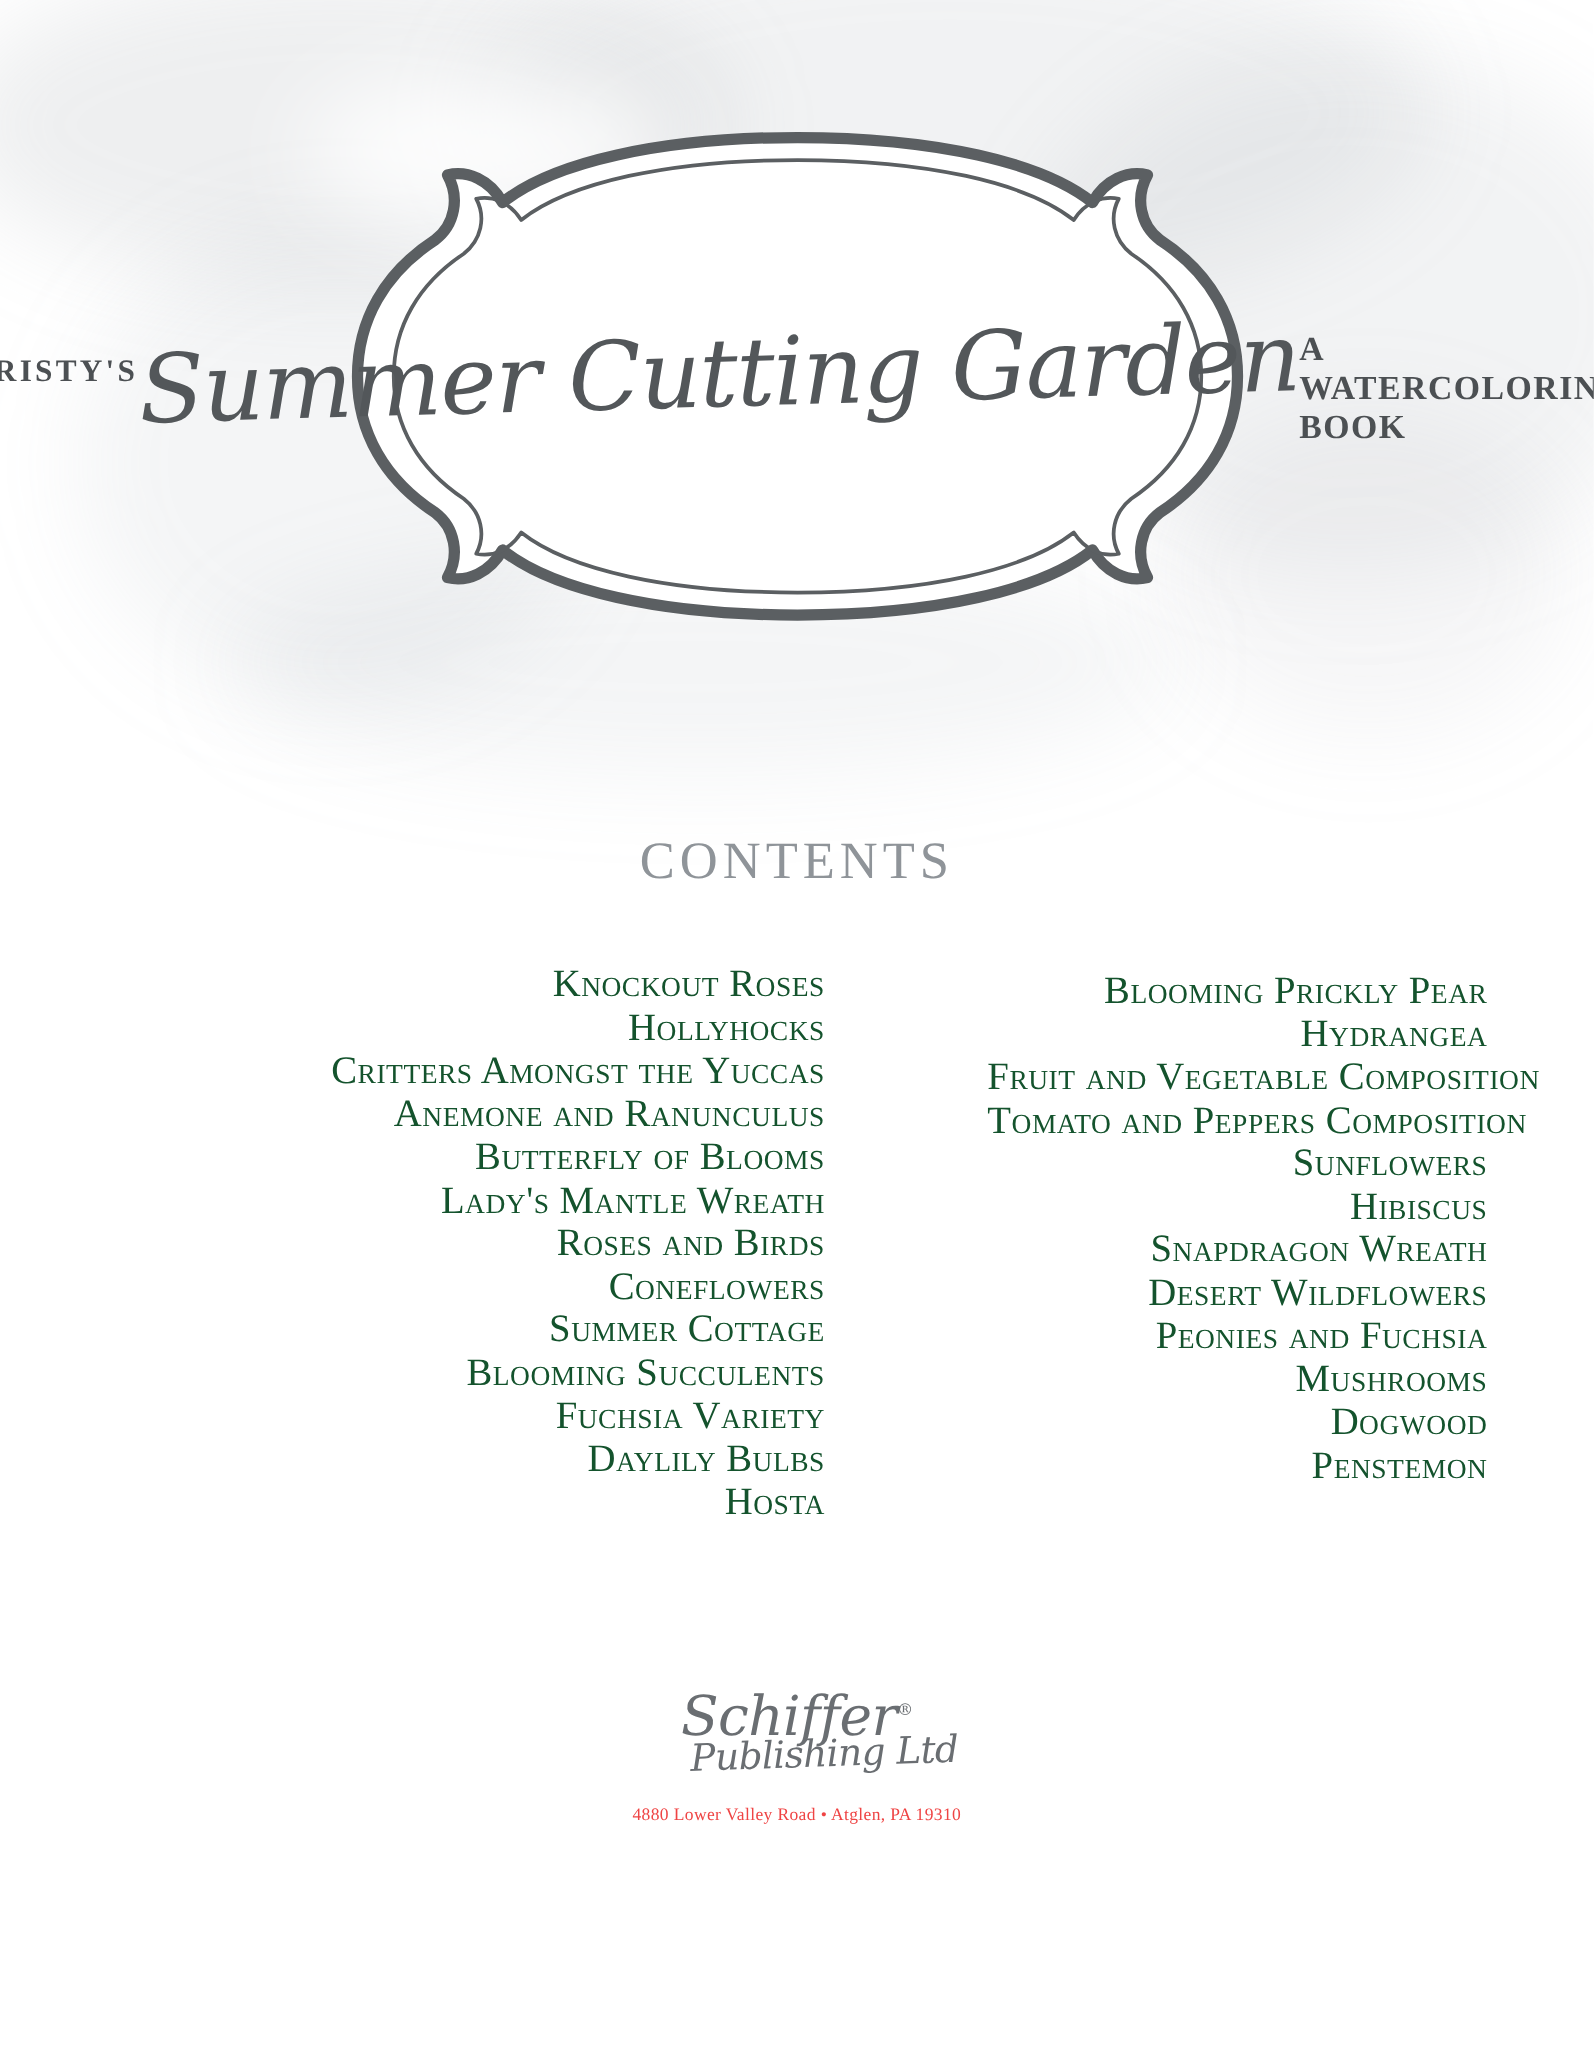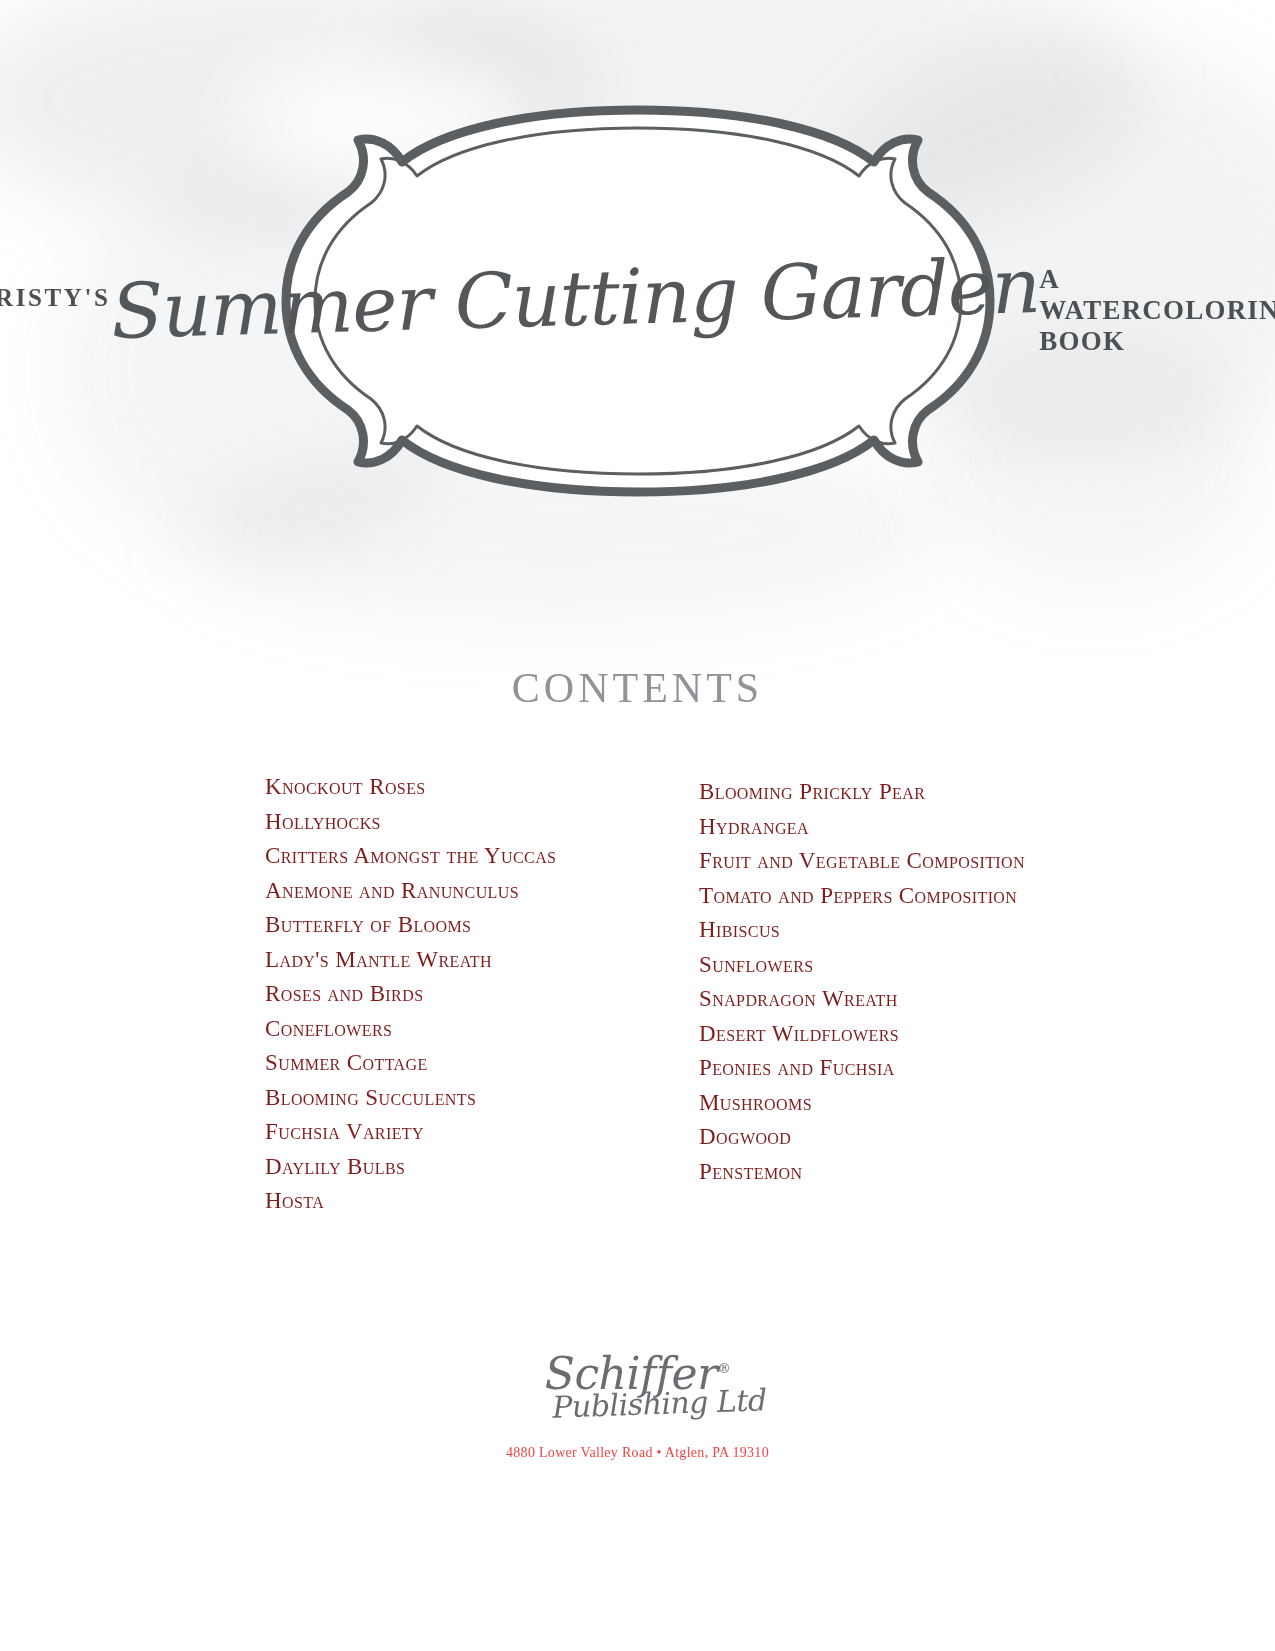--- a/index.html
+++ b/index.html
@@ -107,26 +107,27 @@
     left: 265px;
     top: 770px;
     width: 760px;
     display: flex;
     gap: 130px;
   }
   .toc-col { width: 400px; }
   .toc-col.right { margin-top: 5px; }
   .toc-item {
     font-family: "Liberation Serif", serif;
-    font-size: 23px;
+    font-size: 31px;
     line-height: 34.5px;
-    color: #7f1d1d;
+    color: #14532d;
     font-variant: small-caps;
     letter-spacing: 0.4px;
     white-space: nowrap;
+    text-align: right;
   }
 
   
   .publisher {
     position: absolute;
     left: 0; right: 0;
     top: 1352px;
     text-align: center;
   }
   .pub-mark {
@@ -233,22 +234,22 @@
     <div class="toc-item">Blooming Succulents</div>
     <div class="toc-item">Fuchsia Variety</div>
     <div class="toc-item">Daylily Bulbs</div>
     <div class="toc-item">Hosta</div>
   </div>
   <div class="toc-col right">
     <div class="toc-item">Blooming Prickly Pear</div>
     <div class="toc-item">Hydrangea</div>
     <div class="toc-item">Fruit and Vegetable Composition</div>
     <div class="toc-item">Tomato and Peppers Composition</div>
+    <div class="toc-item">Sunflowers</div>
     <div class="toc-item">Hibiscus</div>
-    <div class="toc-item">Sunflowers</div>
     <div class="toc-item">Snapdragon Wreath</div>
     <div class="toc-item">Desert Wildflowers</div>
     <div class="toc-item">Peonies and Fuchsia</div>
     <div class="toc-item">Mushrooms</div>
     <div class="toc-item">Dogwood</div>
     <div class="toc-item">Penstemon</div>
   </div>
 </div>
 
 <div class="publisher">

